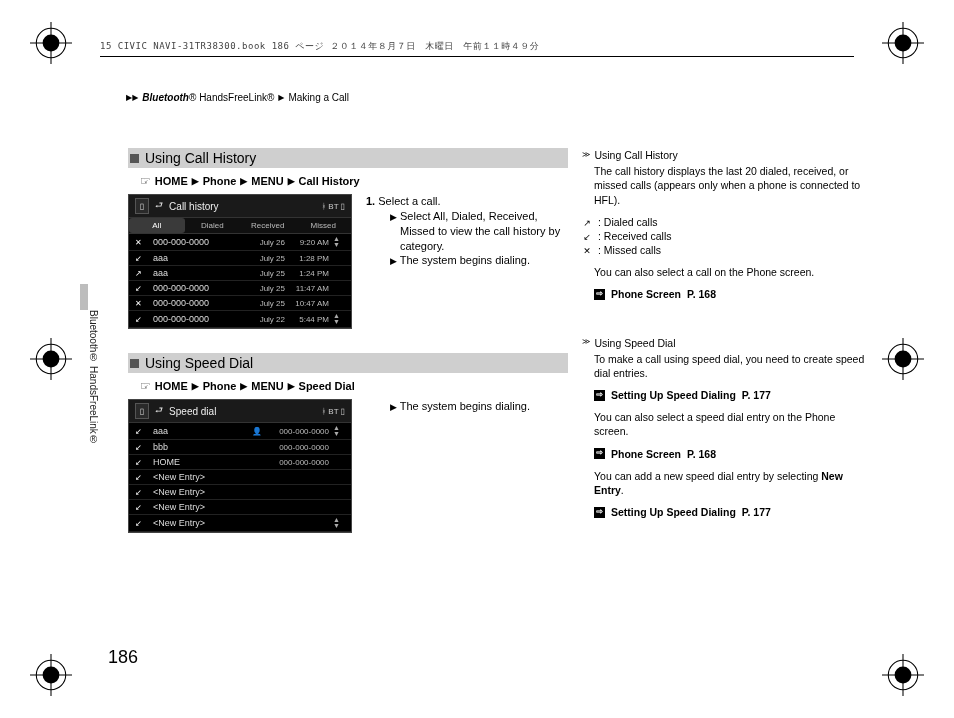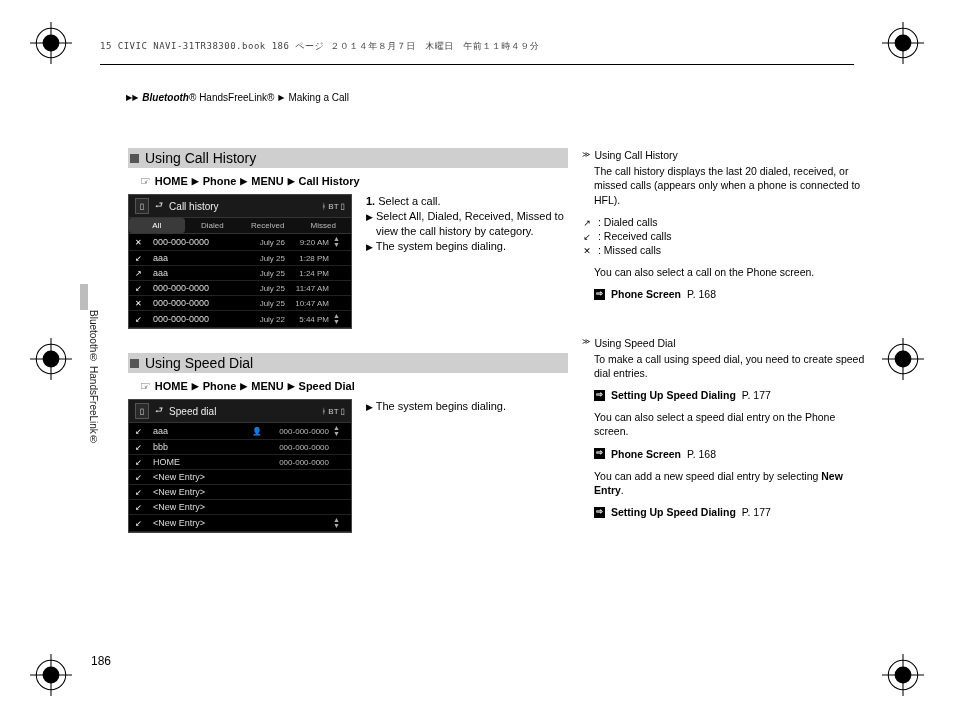--- a/index.html
+++ b/index.html
@@ -35,21 +35,21 @@
   .reg-br { bottom: 22px; right: 30px; }
 
   .header-line {
     position: absolute;
     top: 40px; left: 100px; right: 100px;
     border-bottom: 1px solid #000;
     font-size: 9px;
     font-family: monospace;
     letter-spacing: 0.5px;
     color: #444;
-    padding-bottom: 11px;
+    padding-bottom: 3px;
   }
   .breadcrumb {
     position: absolute;
     top: 92px; left: 126px;
     font-size: 10px;
     color: #000;
     display: flex;
     align-items: center;
     gap: 4px;
   }
@@ -57,23 +57,23 @@
   .vertical-label {
     position: absolute;
     left: 88px;
     top: 310px;
     writing-mode: vertical-rl;
     font-size: 10px;
     color: #222;
   }
   .pagenum {
     position: absolute;
-    left: 91px;
+    left: 108px;
     bottom: 50px;
-    font-size: 12px;
+    font-size: 18px;
   }
   .gray-tab {
     position: absolute;
     left: 80px;
     top: 284px;
     width: 8px;
     height: 26px;
     background: #bdbdbd;
   }
 
@@ -123,21 +123,21 @@
     display: grid;
     grid-template-columns: 226px 1fr;
     column-gap: 12px;
     align-items: start;
   }
   .steps {
     font-size: 11px;
     line-height: 1.35;
   }
   .steps .step-num { font-weight: bold; }
-  .steps .sub { margin-left: 0; text-indent: -10px; padding-left: 10px; }
+  .steps .sub { margin-left: 24px; text-indent: -10px; padding-left: 10px; }
   .steps .tri { font-size: 9px; }
 
   .right-col .note-title {
     display: flex; gap: 4px; align-items: center;
     font-size: 10.5px;
     margin-bottom: 2px;
   }
   .right-col .note-title .chev { font-size: 8px; }
   .right-col p { margin: 0 0 8px 12px; }
   .right-col .icons-list { margin: 0 0 8px 0; }
@@ -146,21 +146,21 @@
     margin: 0 0 8px 12px;
     display: flex; gap: 6px; align-items: center;
     font-weight: bold;
     font-size: 10.5px;
   }
   .right-col .ref .box {
     width: 11px; height: 11px; background: #000; color: #fff;
     display: inline-flex; align-items: center; justify-content: center;
     font-size: 8px; font-weight: bold;
   }
-  .right-col .ref .pg { font-weight: normal; }
+  .right-col .ref .pg { font-weight: bold; }
 
   
   .device {
     width: 222px;
     background: #000;
     color: #ddd;
     font-family: Arial, sans-serif;
     font-size: 9px;
     border: 1px solid #444;
   }

